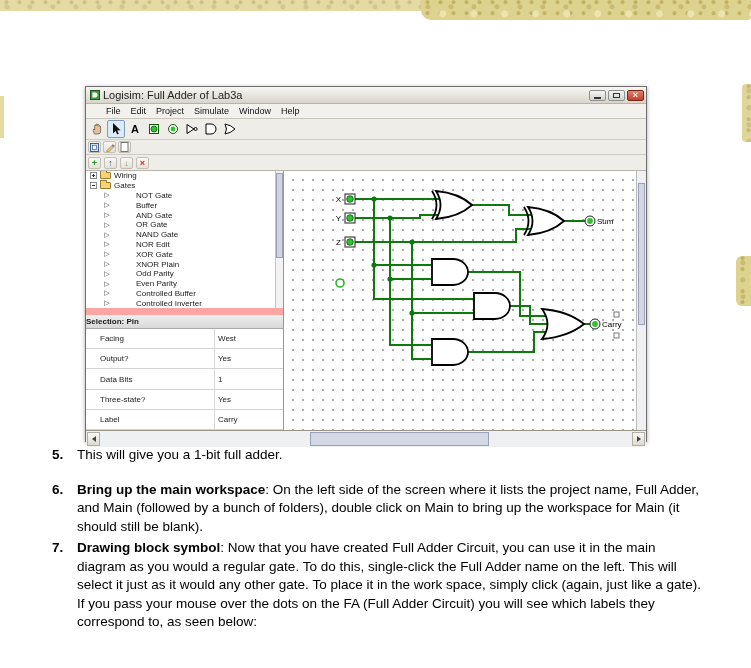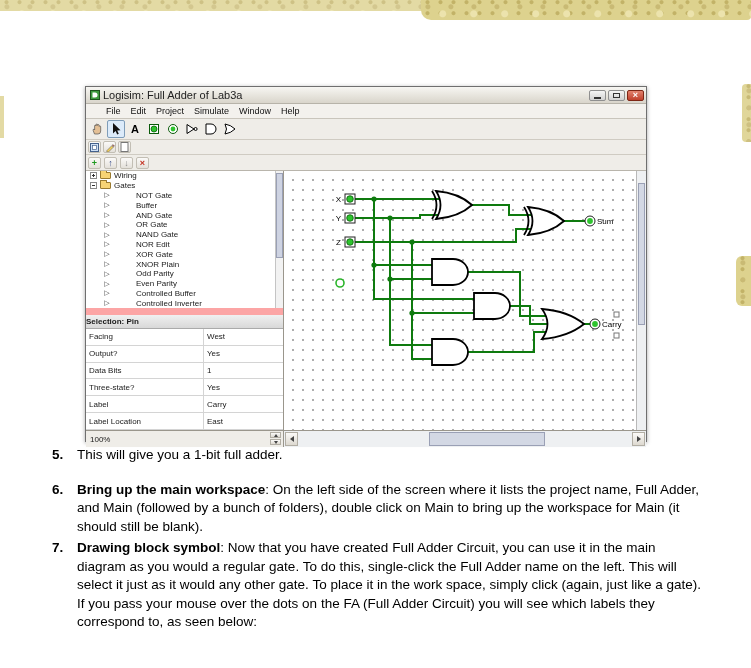--- a/index.html
+++ b/index.html
@@ -91,21 +91,21 @@
     border-left:1px solid #c4c4c4;box-sizing:border-box;}
   .vscroll .vthumb{position:absolute;left:0;right:0;top:2px;height:62%;
     background:#ced3e2;border:1px solid #9aa0b5;box-sizing:border-box;}
 
   
   .selheader{height:13px;line-height:13px;text-align:left;font-weight:bold;font-size:8px;
     background:linear-gradient(#f0f0f0,#d8d8d8);border-bottom:1px solid #aaa;}
   .attrtable{flex:1;display:flex;flex-direction:column;font-size:8px;}
   .arow{display:flex;flex:1;border-bottom:1px solid #d4d4d4;align-items:center;}
   .acell{padding-left:3px;white-space:nowrap;overflow:hidden;}
-  .aname{width:114px;border-right:1px solid #d4d4d4;align-self:stretch;display:flex;align-items:center;padding-left:3px;}
+  .aname{width:114px;border-right:1px solid #d4d4d4;align-self:stretch;display:flex;align-items:center;padding-left:14px;}
   .aval{flex:1;}
 
   
   .canvas{flex:1;position:relative;background-color:#fff;
     background-image:radial-gradient(circle,#aeaeae 0.9px,transparent 1.2px);
     background-size:10px 10px;background-position:4px 4px;overflow:hidden;}
   .canvas svg{position:absolute;left:0;top:0;}
   .canvas .vscroll2{position:absolute;right:0;top:0;bottom:0;width:10px;background:#eef0f2;
     border-left:1px solid #b9b9b9;box-sizing:border-box;}
   .canvas .vthumb2{position:absolute;left:1px;right:1px;top:12px;height:55%;
@@ -343,24 +343,20 @@
             <span class="acell aval">1</span>
           </div>
         <div class="arow">
             <span class="acell aname">Three-state?</span>
             <span class="acell aval">Yes</span>
           </div>
         <div class="arow">
             <span class="acell aname">Label</span>
             <span class="acell aval">Carry</span>
           </div>
-        <div class="arow">
-            <span class="acell aname">Label Location</span>
-            <span class="acell aval">East</span>
-          </div>
       </div>
     </div>
 
     <div class="canvas">
       <svg width="352" height="259" viewBox="0 0 352 259">
 
         <g stroke="#0e7a0e" stroke-width="2" fill="none">
           <path d="M71 28 H158"></path>
           <path d="M90 28 V94 H148"></path>
           <path d="M90 94 V128 H190"></path>
@@ -436,31 +432,20 @@
           <text x="318" y="156">Carry</text>
         </g>
       </svg>
       <div class="vscroll2">
           <span class="vthumb2"></span>
         </div>
     </div>
   </div>
 
   <div class="bottombar">
-    <div class="zoomcell">
-      <span>100%</span>
-      <span class="spinner">
-        <span class="spinbtn">
-            <span class="tri-up"></span>
-          </span>
-        <span class="spinbtn">
-            <span class="tri-down"></span>
-          </span>
-      </span>
-    </div>
     <div class="hscroll">
       <span class="hbtn left">
           <span class="tri-left"></span>
         </span>
       <span class="hthumb"></span>
       <span class="hbtn right">
           <span class="tri-right"></span>
         </span>
     </div>
   </div>

